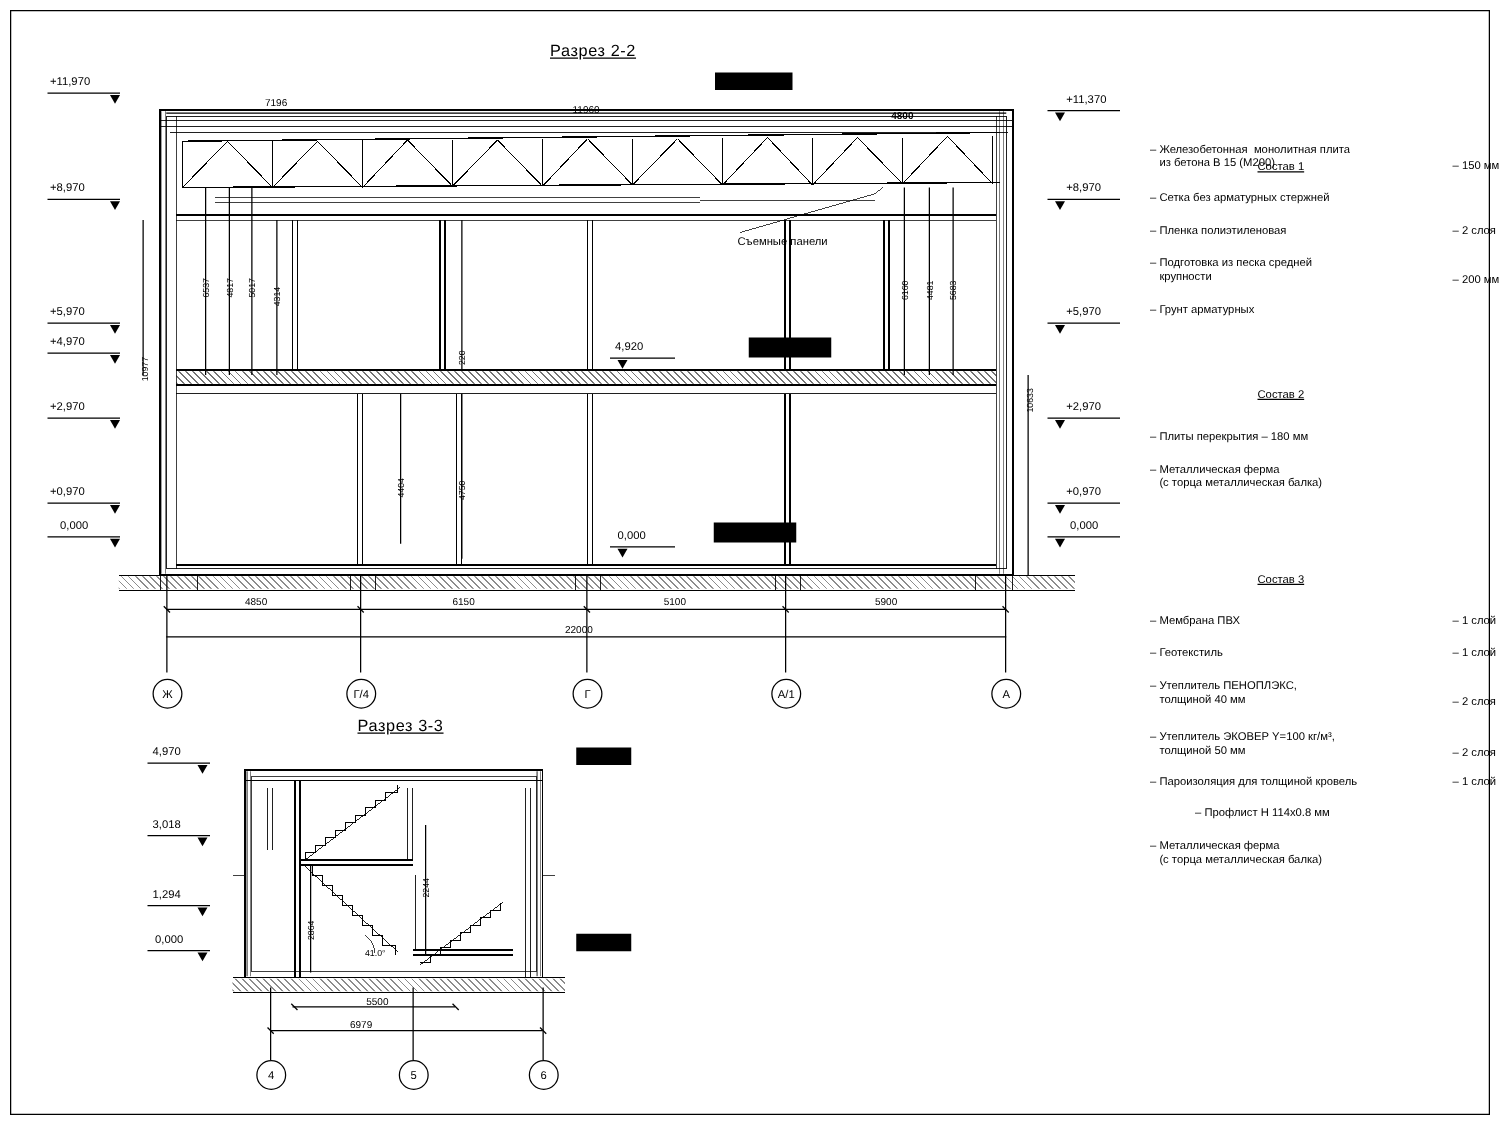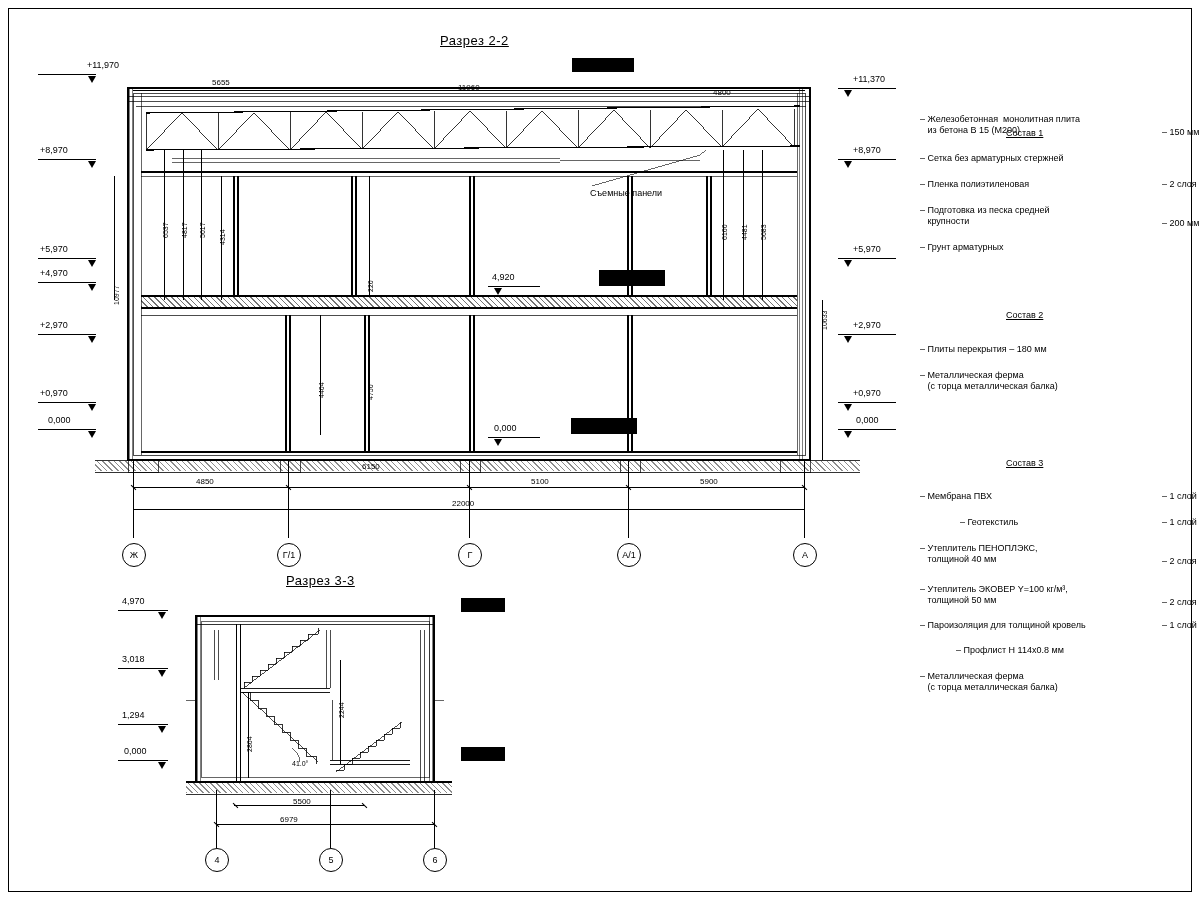--- a/index.html
+++ b/index.html
@@ -139,21 +139,21 @@
       <line x1="700" y1="155" x2="706" y2="150" stroke-width="0.6"></line>
     </g>
   </svg>
 
   <div class="hatch" style="left:141px;top:297px;width:656px;height:10px;opacity:.55;"></div>
   <div class="hatch" style="left:95px;top:461px;width:765px;height:10px;opacity:.45;"></div>
   <div class="hatch-v" style="left:129px;top:89px;width:5px;height:370px;opacity:.5;"></div>
   <div class="hatch-v" style="left:799px;top:89px;width:5px;height:370px;opacity:.5;"></div>
 
   <div>
-    <div class="txt" style="left:40px;top:60px;margin-left:47px;">+11,970</div>
+    <div class="txt" style="left:40px;top:60px;">+11,970</div>
     <div class="line hline" style="left:38px;top:74px;width:58px;"></div>
     <div class="lvl-arrow" style="left:88px;top:76px;"></div>
   </div>
   <div>
     <div class="txt" style="left:40px;top:145px;">+8,970</div>
     <div class="line hline" style="left:38px;top:159px;width:58px;"></div>
     <div class="lvl-arrow" style="left:88px;top:161px;"></div>
   </div>
   <div>
     <div class="txt" style="left:40px;top:244px;">+5,970</div>
@@ -217,48 +217,48 @@
     <div class="line hline" style="left:488px;top:286px;width:52px;"></div>
     <div class="lvl-arrow" style="left:494px;top:288px;"></div>
   </div>
   <div>
     <div class="txt" style="left:494px;top:423px;">0,000</div>
     <div class="line hline" style="left:488px;top:437px;width:52px;"></div>
     <div class="lvl-arrow" style="left:494px;top:439px;"></div>
   </div>
 
   <div class="line hline" style="left:133px;top:90px;width:672px;"></div>
-  <div class="txt small" style="left:212px;top:78px;">5655</div>
+  <div class="txt small" style="left:212px;top:78px;">7196</div>
   <div class="txt small" style="left:458px;top:83px;">11960</div>
-  <div class="txt small" style="left:713px;top:88px;">4800</div>
+  <div class="txt small" style="left:713px;top:88px;font-weight:bold;">4800</div>
 
   <div class="line hline" style="left:133px;top:487px;width:672px;"></div>
   <div class="line hline" style="left:133px;top:509px;width:672px;"></div>
   <div class="dim-tick" style="left:130px;top:487px;"></div>
   <div class="dim-tick" style="left:285px;top:487px;"></div>
   <div class="dim-tick" style="left:466px;top:487px;"></div>
   <div class="dim-tick" style="left:625px;top:487px;"></div>
   <div class="dim-tick" style="left:801px;top:487px;"></div>
   <div class="txt small" style="left:196px;top:477px;">4850</div>
-  <div class="txt small" style="left:362px;top:462px;">6150</div>
+  <div class="txt small" style="left:362px;top:477px;">6150</div>
   <div class="txt small" style="left:531px;top:477px;">5100</div>
   <div class="txt small" style="left:700px;top:477px;">5900</div>
   <div class="txt small" style="left:452px;top:499px;">22000</div>
 
   <div class="line vline" style="left:133px;top:460px;width:1px;height:78px;"></div>
   <div class="line vline" style="left:288px;top:460px;width:1px;height:78px;"></div>
   <div class="line vline" style="left:469px;top:460px;width:1px;height:78px;"></div>
   <div class="line vline" style="left:628px;top:460px;width:1px;height:78px;"></div>
   <div class="line vline" style="left:804px;top:460px;width:1px;height:78px;"></div>
 
   <div class="circ" style="left:122px;top:543px;">
       <span>Ж</span>
     </div>
   <div class="circ" style="left:277px;top:543px;">
-      <span>Г/1</span>
+      <span>Г/4</span>
     </div>
   <div class="circ" style="left:458px;top:543px;">
       <span>Г</span>
     </div>
   <div class="circ" style="left:617px;top:543px;">
       <span>А/1</span>
     </div>
   <div class="circ" style="left:793px;top:543px;">
       <span>А</span>
     </div>
@@ -406,21 +406,21 @@
   <div class="txt" style="left:920px;top:242px;white-space:pre;">– Грунт арматурных</div>
 
   <div class="spec-title" style="left:1006px;top:310px;">Состав 2</div>
   <div class="txt" style="left:920px;top:344px;white-space:pre;">– Плиты перекрытия – 180 мм</div>
   <div class="txt" style="left:920px;top:370px;white-space:pre;">– Металлическая ферма
    (с торца металлическая балка)</div>
 
   <div class="spec-title" style="left:1006px;top:458px;">Состав 3</div>
   <div class="txt" style="left:920px;top:491px;white-space:pre;">– Мембрана ПВХ</div>
   <div class="txt" style="left:1162px;top:491px;">– 1 слой</div>
-  <div class="txt" style="left:920px;top:517px;white-space:pre;margin-left:40px;">– Геотекстиль</div>
+  <div class="txt" style="left:920px;top:517px;white-space:pre;">– Геотекстиль</div>
   <div class="txt" style="left:1162px;top:517px;">– 1 слой</div>
   <div class="txt" style="left:920px;top:543px;white-space:pre;">– Утеплитель ПЕНОПЛЭКС,
    толщиной 40 мм</div>
   <div class="txt" style="left:1162px;top:556px;">– 2 слоя</div>
   <div class="txt" style="left:920px;top:584px;white-space:pre;">– Утеплитель ЭКОВЕР Y=100 кг/м³,
    толщиной 50 мм</div>
   <div class="txt" style="left:1162px;top:597px;">– 2 слоя</div>
   <div class="txt" style="left:920px;top:620px;white-space:pre;">– Пароизоляция для толщиной кровель</div>
   <div class="txt" style="left:1162px;top:620px;">– 1 слой</div>
   <div class="txt" style="left:956px;top:645px;white-space:pre;">– Профлист Н 114х0.8 мм</div>

